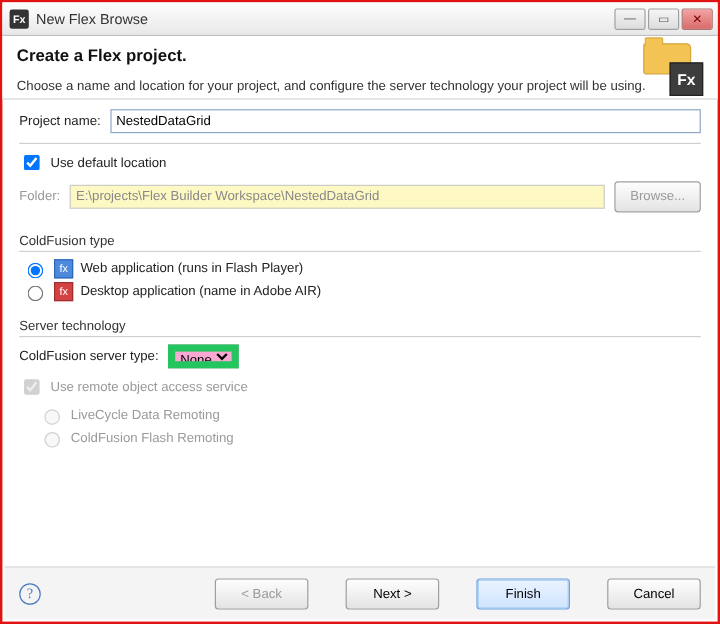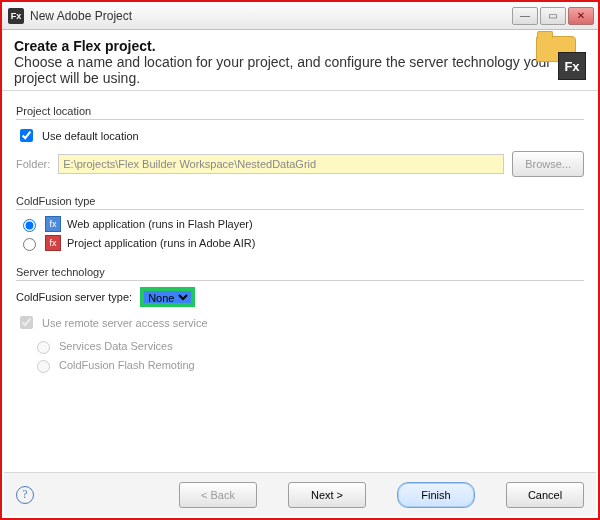--- a/index.html
+++ b/index.html
@@ -6,76 +6,79 @@
   body { margin:0; background:#fff; width:600px; height:520px; overflow:hidden; position:relative; }
   .outer { position:absolute; inset:0; border:2px solid #e21212; background:#fff; }
   .titlebar { height:28px; background:linear-gradient(#fefefe,#e8e8e8); border-bottom:1px solid #c0c0c0; display:flex; align-items:center; }
   .titlebar .appicon { width:16px; height:16px; background:#333; color:#fff; font:bold 9px/16px sans-serif; text-align:center; margin:0 6px; border-radius:2px;}
   .titlebar .title { font-size:12px; color:#333; }
   .winbtns { margin-left:auto; display:flex; gap:2px; padding-right:4px; }
   .winbtn { width:26px; height:18px; border:1px solid #a0a0a0; border-radius:2px; background:linear-gradient(#f5f5f5,#ddd); font-size:10px; display:flex; align-items:center; justify-content:center; color:#555;}
   .winbtn.close { background:linear-gradient(#f3a3a3,#d96b6b); color:#7a0000; border-color:#b07070;}
   .header { padding:8px 12px 4px; border-bottom:1px solid #d8d8d8; background:#fff; position:relative;}
   .header h1 { margin:0; font-size:14px; font-weight:bold; color:#111;}
-  .header p { margin:0 0 0; font-size:14px; color:#333; }
+  .header p { margin:12px 0 0; font-size:11px; color:#333; }
   .fxbadge { position:absolute; right:12px; top:6px; width:54px; height:44px; }
   .folder { width:40px; height:26px; background:#f3c454; border-radius:2px 4px 2px 2px; position:absolute; top:0; right:10px; border:1px solid #d4a53a;}
   .folder:before { content:""; position:absolute; top:-6px; left:0; width:14px; height:6px; background:#f3c454; border:1px solid #d4a53a; border-bottom:none; border-radius:2px 2px 0 0;}
   .fxsquare { position:absolute; right:0; bottom:0; width:28px; height:28px; background:#3d3d3d; border:1px solid #222; color:#fff; font:bold 13px/28px sans-serif; text-align:center; }
   .content { padding:8px 14px 0; font-size:11px; color:#222; }
   .row { display:flex; align-items:center; gap:8px; margin-bottom:6px; }
   .textin { flex:1; height:20px; border:1px solid #8fa7c9; padding:0 4px; font-size:11px; background:#fff; }
   .textin.disabled { background:#fef9c3; color:#888; border-color:#ccc; }
   .groupTitle { font-size:11px; color:#333; margin:6px 0 2px; }
   .hr { height:1px; background:#d0d0d0; margin:2px 0 6px; }
   .chk { display:flex; align-items:center; gap:6px; margin:4px 0 6px; }
   .chk input { width:13px; height:13px; }
   .chk.disabled { color:#999; }
   .btn { height:22px; padding:12px 12px; font-size:11px; border:1px solid #9e9e9e; background:linear-gradient(#fefefe,#e3e3e3); border-radius:3px; display:inline-flex; align-items:center; }
   .btn.disabled { color:#9a9a9a; }
   .radio-row { display:flex; align-items:center; gap:6px; margin:3px 0 3px 2px; }
   .radio-row.disabled { color:#9a9a9a; }
   .icon16 { width:16px; height:16px; border:1px solid #999; display:inline-block; font:9px/14px sans-serif; text-align:center; }
   .icon-web { background:#4e8adb; color:#fff; border-color:#2d68b8;}
   .icon-air { background:#d34242; color:#fff; border-color:#a02f2f;}
-  select { height:20px; font-size:11px; border:4px solid #22c55e; background:#3b82f6; }
+  select { height:20px; font-size:11px; border:6px solid #22c55e; background:#f9a8d4; }
   .footer { position:absolute; left:2px; right:2px; bottom:2px; height:44px; border-top:1px solid #d8d8d8; background:#f4f4f4; display:flex; align-items:center; padding:0 12px; gap:8px; }
   .footer .help { width:18px; height:18px; border:1.5px solid #4a7bbf; border-radius:50%; color:#4a7bbf; font:12px/15px serif; text-align:center; }
   .footer .spacer { flex:1; }
   .footer .btn { min-width:78px; justify-content:center;margin-left:23px; }
-  .btn.default { background:linear-gradient(#eaf3ff,#cfe4ff); border-color:#6fa3e0; box-shadow:0 0 0 1px #a9cdf5 inset;border-radius:11px; }
+  .btn.default { background:linear-gradient(#eaf3ff,#cfe4ff); border-color:#6fa3e0; box-shadow:0 0 0 1px #a9cdf5 inset; }
   fieldset { border:none; padding:0; margin:0 0 6px; }
 </style>
 </head>
 <body>
 <div class="outer">
 
 <div class="titlebar">
   <span class="appicon">Fx</span>
-  <span class="title">New Adobe Project</span>
+  <span class="title">New Flex Browse</span>
   <div class="winbtns">
     <div class="winbtn">—</div>
     <div class="winbtn">▭</div>
     <div class="winbtn close">✕</div>
   </div>
 </div>
 
 <div class="header">
   <h1>Create a Flex project.</h1>
   <p>Choose a name and location for your project, and configure the server technology your project will be using.</p>
   <div class="fxbadge">
     <div class="folder"></div>
     <div class="fxsquare">Fx</div>
   </div>
 </div>
 
 <div class="content">
+  <div class="row">
+    <span>Project name:</span>
+    <input class="textin" value="NestedDataGrid" style="">
+  </div>
 
   <fieldset>
-    <div class="groupTitle">Project location</div>
     <div class="hr"></div>
     <label class="chk">
       <input type="checkbox" checked="" style="">
       <span>Use default location</span>
     </label>
     <div class="row">
       <span style="color:#999">Folder:</span>
       <input class="textin disabled" disabled="" value="E:\projects\Flex Builder Workspace\NestedDataGrid" style="">
       <button class="btn disabled" disabled="">Browse...</button>
     </div>
@@ -85,40 +88,40 @@
     <div class="groupTitle">ColdFusion type</div>
     <div class="hr"></div>
     <label class="radio-row">
       <input type="radio" name="apptype" checked="" style="">
       <span class="icon16 icon-web">fx</span>
       <span>Web application (runs in Flash Player)</span>
     </label>
     <label class="radio-row">
       <input type="radio" name="apptype" style="">
       <span class="icon16 icon-air">fx</span>
-      <span>Project application (runs in Adobe AIR)</span>
+      <span>Desktop application (name in Adobe AIR)</span>
     </label>
   </fieldset>
 
   <fieldset>
     <div class="groupTitle">Server technology</div>
     <div class="hr"></div>
     <div class="row">
       <span>ColdFusion server type:</span>
       <select>
         <option>None</option>
       </select>
     </div>
     <label class="chk disabled">
       <input type="checkbox" checked="" disabled="" style="">
-      <span>Use remote server access service</span>
+      <span>Use remote object access service</span>
     </label>
     <label class="radio-row disabled" style="margin-left:16px">
       <input type="radio" disabled="" style="">
-      <span>Services Data Services</span>
+      <span>LiveCycle Data Remoting</span>
     </label>
     <label class="radio-row disabled" style="margin-left:16px">
       <input type="radio" disabled="" style="">
       <span>ColdFusion Flash Remoting</span>
     </label>
   </fieldset>
 </div>
 
 <div class="footer">
   <div class="help">?</div>

